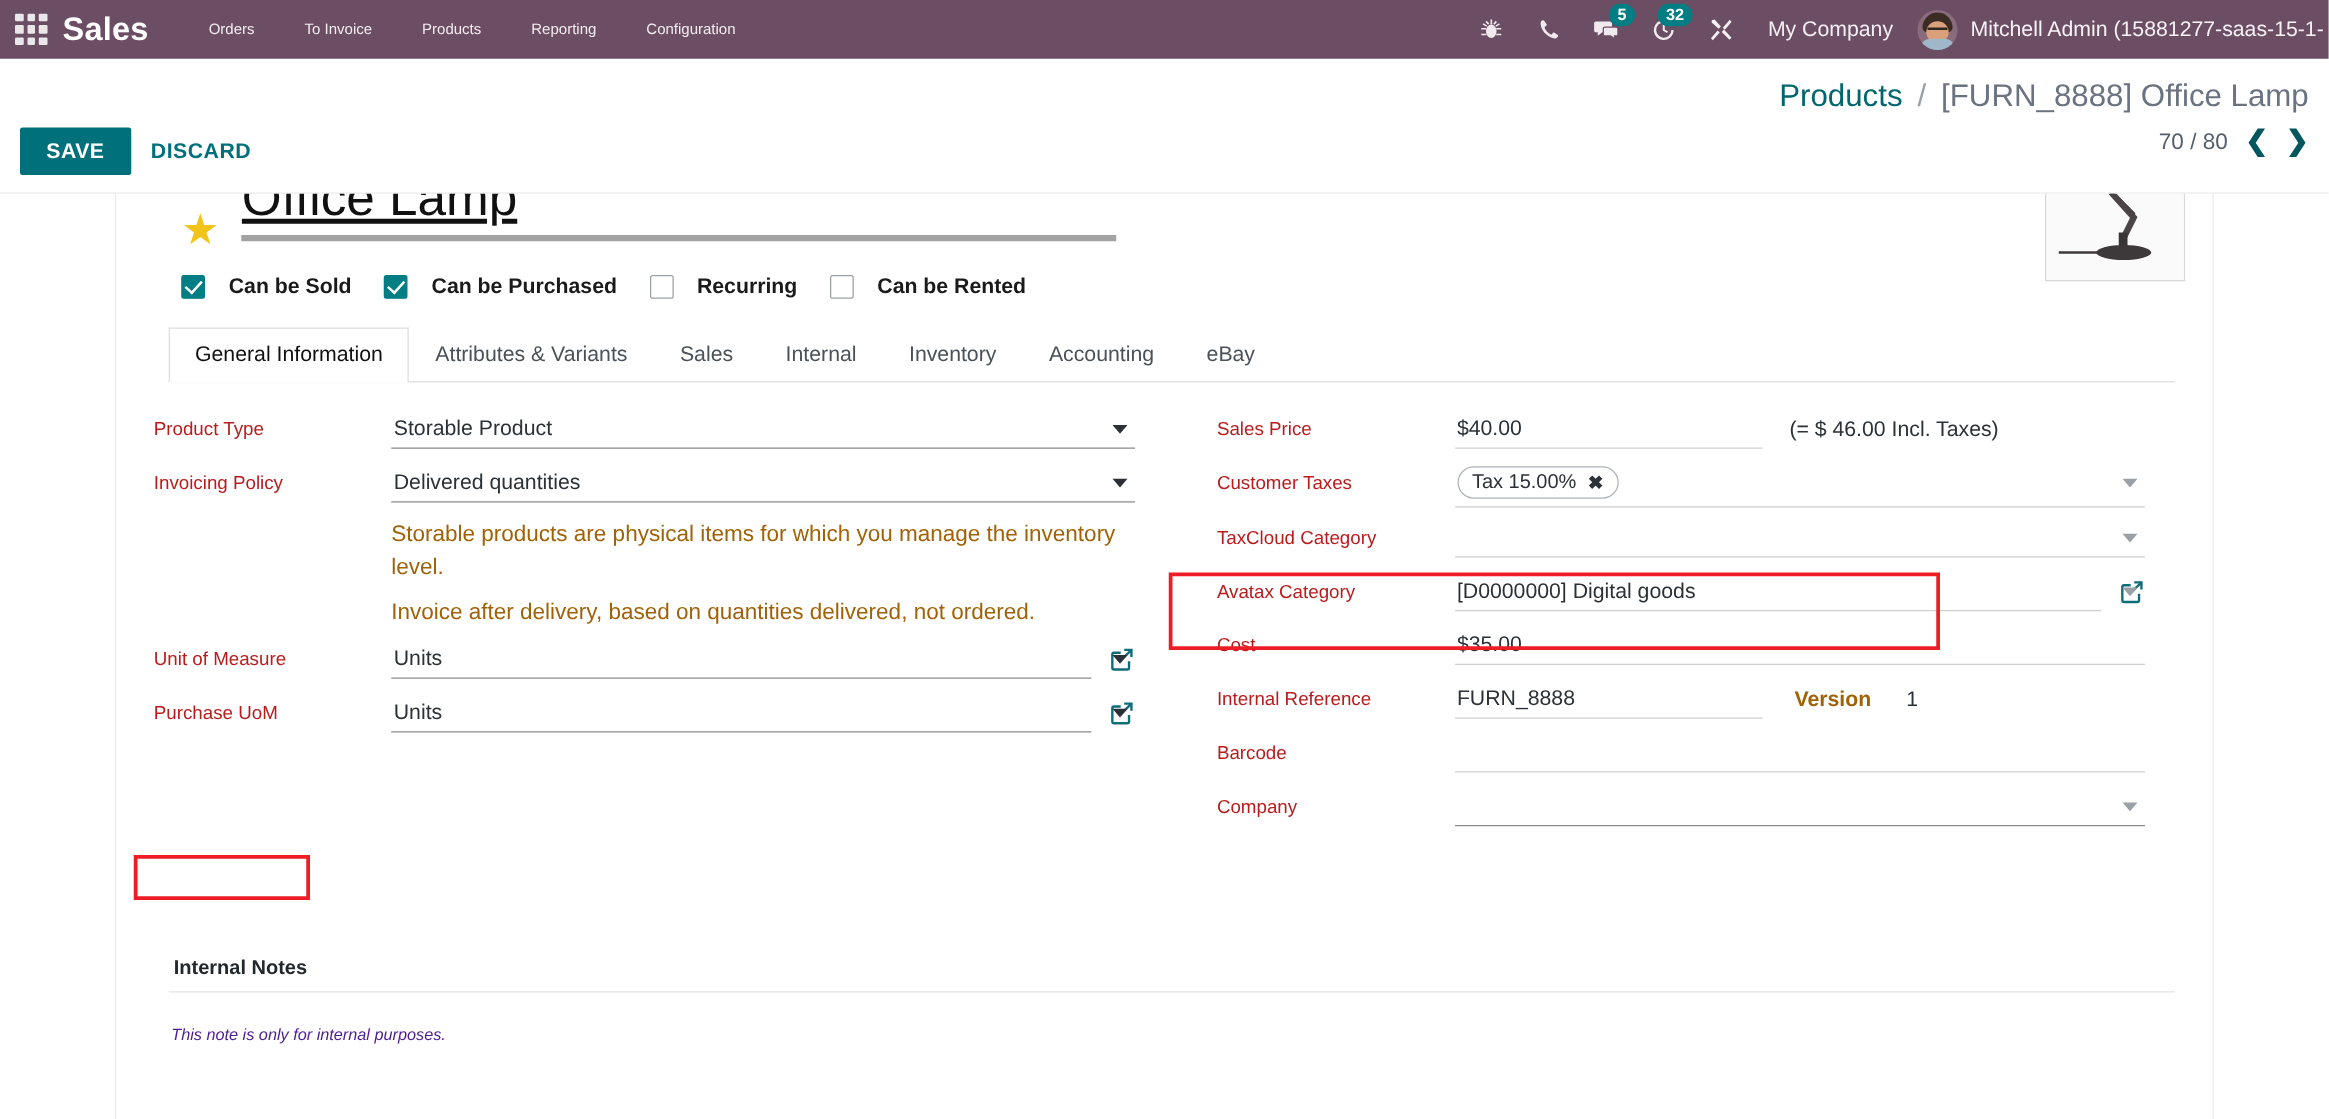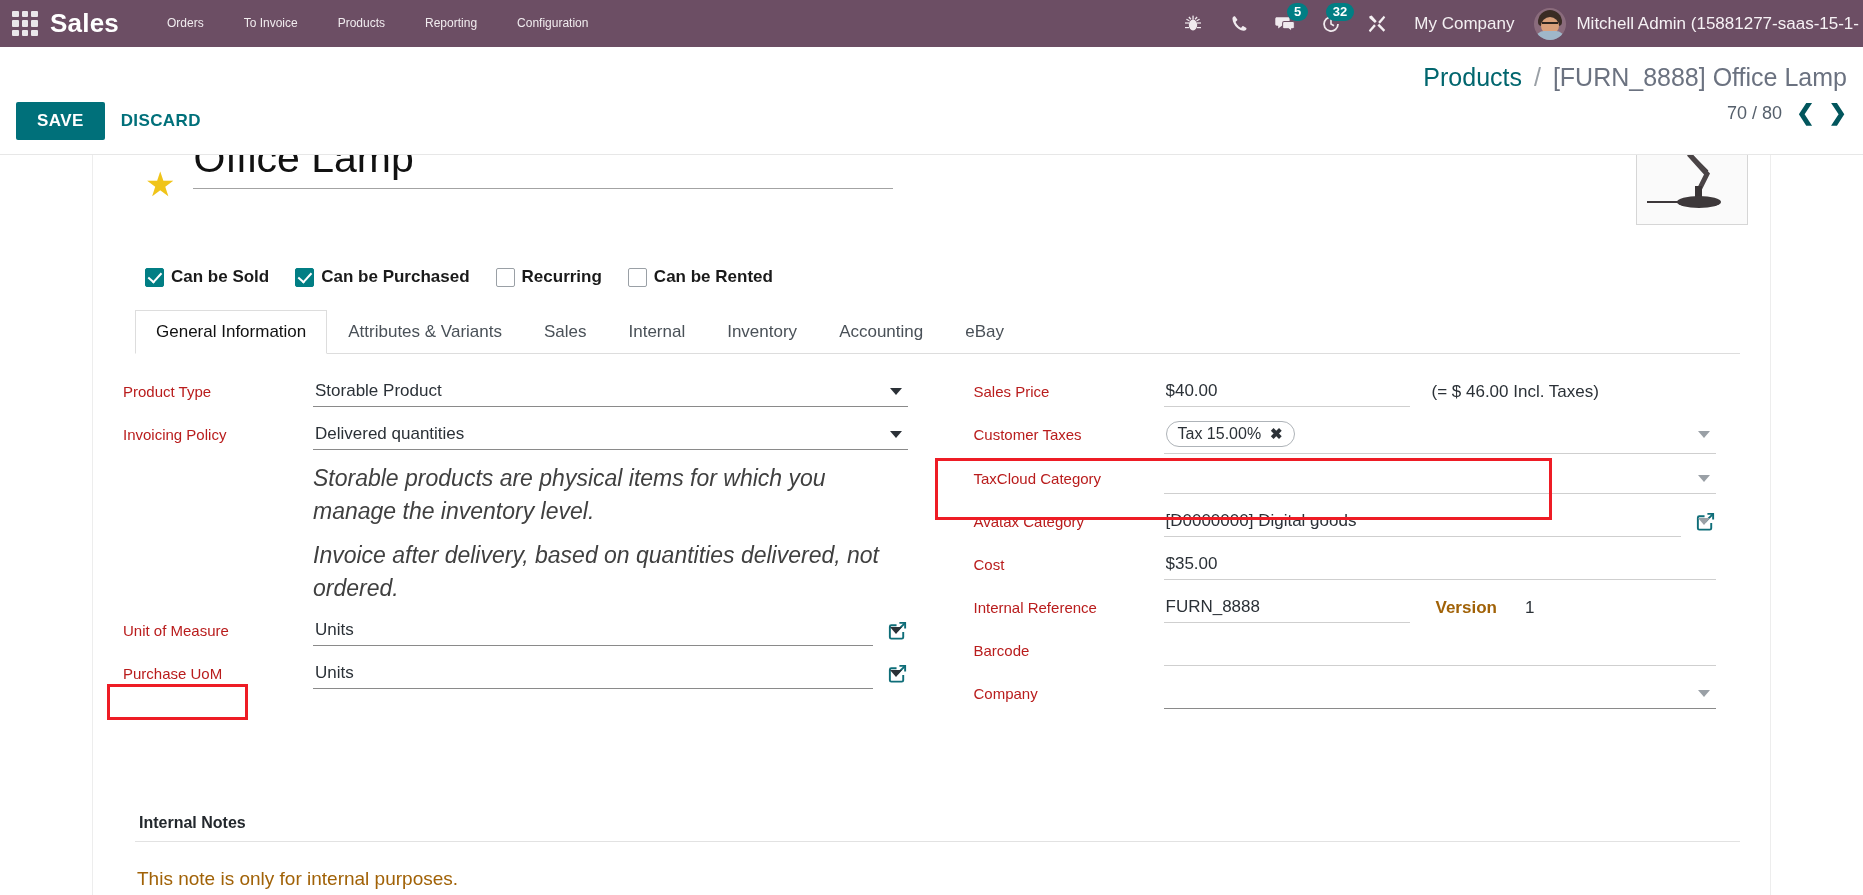--- a/index.html
+++ b/index.html
@@ -99,26 +99,26 @@
   .sheet {
     margin: 0 92px 0 92px; background: #fff;
     border-left: 1px solid #ededed; border-right: 1px solid #ededed;
     height: 100%; padding: 0 30px; position: relative;
   }
   .title-row { display: flex; align-items: flex-start; padding-top: 2px; }
   .star { color: #f0c419; font-size: 34px; line-height: 30px; margin: 12px 18px 0 22px; cursor: pointer; }
   .title-field { width: 700px; }
   .title-input {
     font-size: 41px; color: #111; border: none; outline: none;
-    border-bottom: 1px solid #a3a3a3; width: 100%;
+    border-bottom: 5px solid #a3a3a3; width: 100%;
     font-family: "Liberation Sans", sans-serif;
-    padding: 0 0 6px 0; margin-top: -26px; background: transparent;
+    padding: 0 0 6px 0; margin-top: -26px; background: transparent; text-decoration: underline;
   }
   .checkbox-row { display: flex; align-items: center; gap: 26px; margin: 20px 0 0 22px; }
-  .cb { display: flex; align-items: flex-end; gap: 7px; cursor: pointer; margin-top: 48px; }
+  .cb { display: flex; align-items: flex-end; gap: 19px; cursor: pointer; }
   .cb-box {
     width: 19px; height: 19px; border: 1px solid #9aa0a6; border-radius: 2px;
     background: #fff; display: flex; align-items: center; justify-content: center;
   }
   .cb-box.checked { background: #017e84; border-color: #017e84; }
   .cb-box.checked::after {
     content: ""; width: 6px; height: 11px; border: solid #fff;
     border-width: 0 2px 2px 0; transform: rotate(42deg) translate(-1px,-1px);
   }
   .cb-label { font-size: 17px; font-weight: bold; color: #1a1a1a; }
@@ -160,21 +160,21 @@
   }
   .finput.light { border-bottom: 1px solid #cfcfcf; }
   .finput.thin-dark { border-bottom: 1px solid #8a8a8a; }
   .caret-down {
     position: absolute; right: 6px; top: 12px; width: 0; height: 0;
     border-left: 6px solid transparent; border-right: 6px solid transparent;
     border-top: 7px solid #2b3137; pointer-events: none;
   }
   .caret-down.grey { border-top-color: #9aa0a6; }
   .ext-link { margin-left: 14px; cursor: pointer; flex: none; display: flex; align-items: center; }
-  .hint { font-size: 23px; font-style: italic; color: #404040; line-height: 1.45; margin: 4px 0 10px 0; }
+  .hint { font-size: 18px; color: #a16207; line-height: 1.45; margin: 4px 0 10px 0; }
   .hint-block { padding-left: 190px; }
   .price-suffix { font-size: 17px; color: #2b3137; margin-left: 22px; white-space: nowrap; }
   .tag {
     display: inline-flex; align-items: center; gap: 9px;
     border: 1px solid #aeb3b8; border-radius: 14px;
     padding: 3px 11px; font-size: 16px; color: #2b3137; background: #fff;
   }
   .tag-x { font-weight: bold; cursor: pointer; font-size: 15px; }
   .tagbox {
     width: 100%; border-bottom: 1px solid #cfcfcf; padding: 2px 0 6px 2px;
@@ -194,21 +194,21 @@
   #redbox-notes { left: 14px; top: 529px; width: 141px; height: 36px; }
 
   
   .notes-section { margin-top: 84px; }
   .notes-tabs { border-bottom: 1px solid #e2e2e2; display: flex; margin-left: 12px; }
   .notes-tab {
     font-size: 16px; font-weight: bold; color: #23282d;
     padding: 9px 6px 9px 4px; cursor: pointer;
   }
   .notes-placeholder {
-    font-size: 19px; color: #a16207; padding: 26px 0 0 14px;
+    font-size: 13px; color: #4c1d95; padding: 26px 0 0 14px; font-style: italic;
   }
 </style>
 </head>
 <body>
 
 <div class="navbar">
   <div class="apps-grid">
     <i></i>
       <i></i>
       <i></i>

